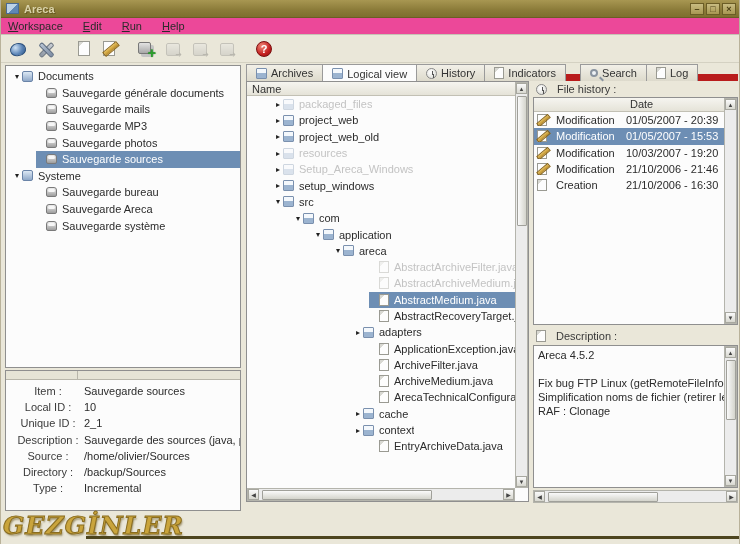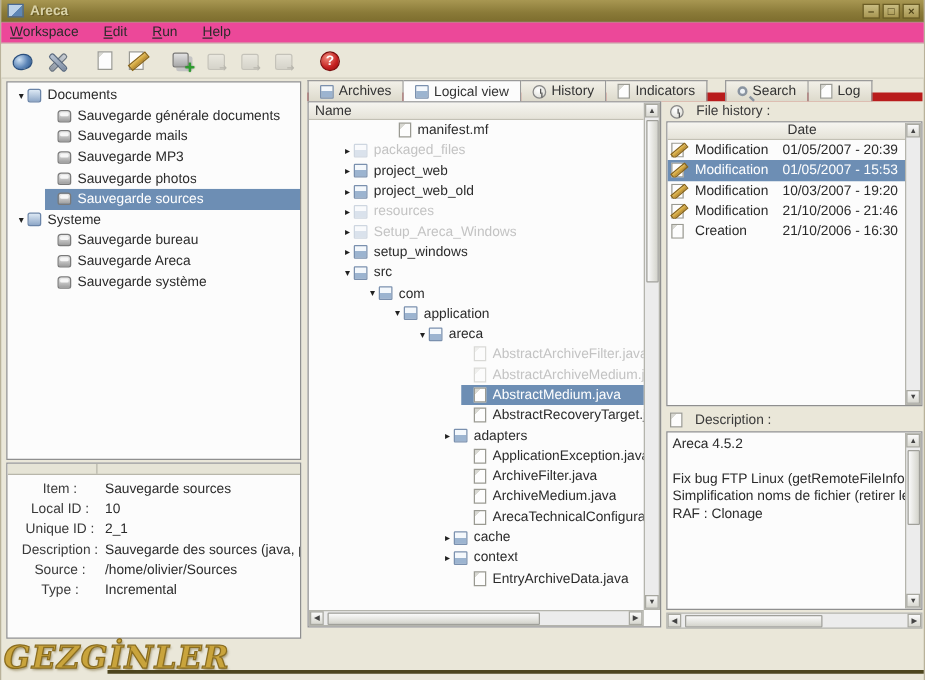--- a/index.html
+++ b/index.html
@@ -279,20 +279,24 @@
         </div>
         <div class="detailrow">
           <span class="dlabel">Description :</span>
           <span class="dvalue">Sauvegarde des sources (java, php, c, e</span>
         </div>
         <div class="detailrow">
           <span class="dlabel">Source :</span>
           <span class="dvalue">/home/olivier/Sources</span>
         </div>
         <div class="detailrow">
+          <span class="dlabel">Directory :</span>
+          <span class="dvalue">/backup/Sources</span>
+        </div>
+        <div class="detailrow">
           <span class="dlabel">Type :</span>
           <span class="dvalue">Incremental</span>
         </div>
       </div>
   </div>
 
   <div class="tabbar" id="tabbar">
       <div class="tab">
         <span class="nodeicon ic-drive"></span>
         <span>Archives</span>
@@ -317,28 +321,20 @@
         <span class="nodeicon ic-page"></span>
         <span>Log</span>
       </div>
     </div>
 
   <div class="panel" style="left:245px; top:81px; width:283px; height:421px; overflow:hidden;">
     <div class="colheader" style="width:268px;">
       <span>Name</span>
     </div>
     <div id="filetree" style="position:absolute; left:0; top:14px; width:269px; bottom:14px; overflow:hidden;">
-        <div class="treerow" style="height: 16.3px;">
-          <span style="width: 62px; flex: 0 0 auto;"></span>
-          <span class="rowinner">
-            <span class="arrow"></span>
-            <span class="nodeicon ic-page"></span>
-            <span class="label">manifest.mf</span>
-          </span>
-        </div>
         <div class="treerow dim" style="height: 16.3px;">
           <span style="width: 26px; flex: 0 0 auto;"></span>
           <span class="rowinner">
             <span class="arrow">▸</span>
             <span class="nodeicon ic-drive"></span>
             <span class="label">packaged_files</span>
           </span>
         </div>
         <div class="treerow" style="height: 16.3px;">
           <span style="width: 26px; flex: 0 0 auto;"></span>

